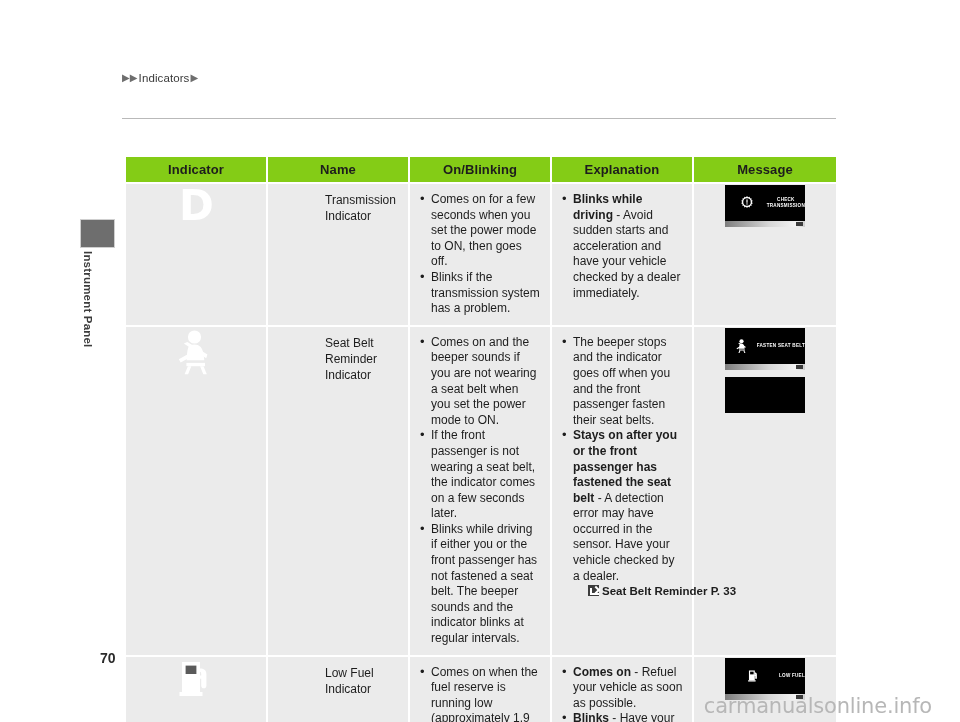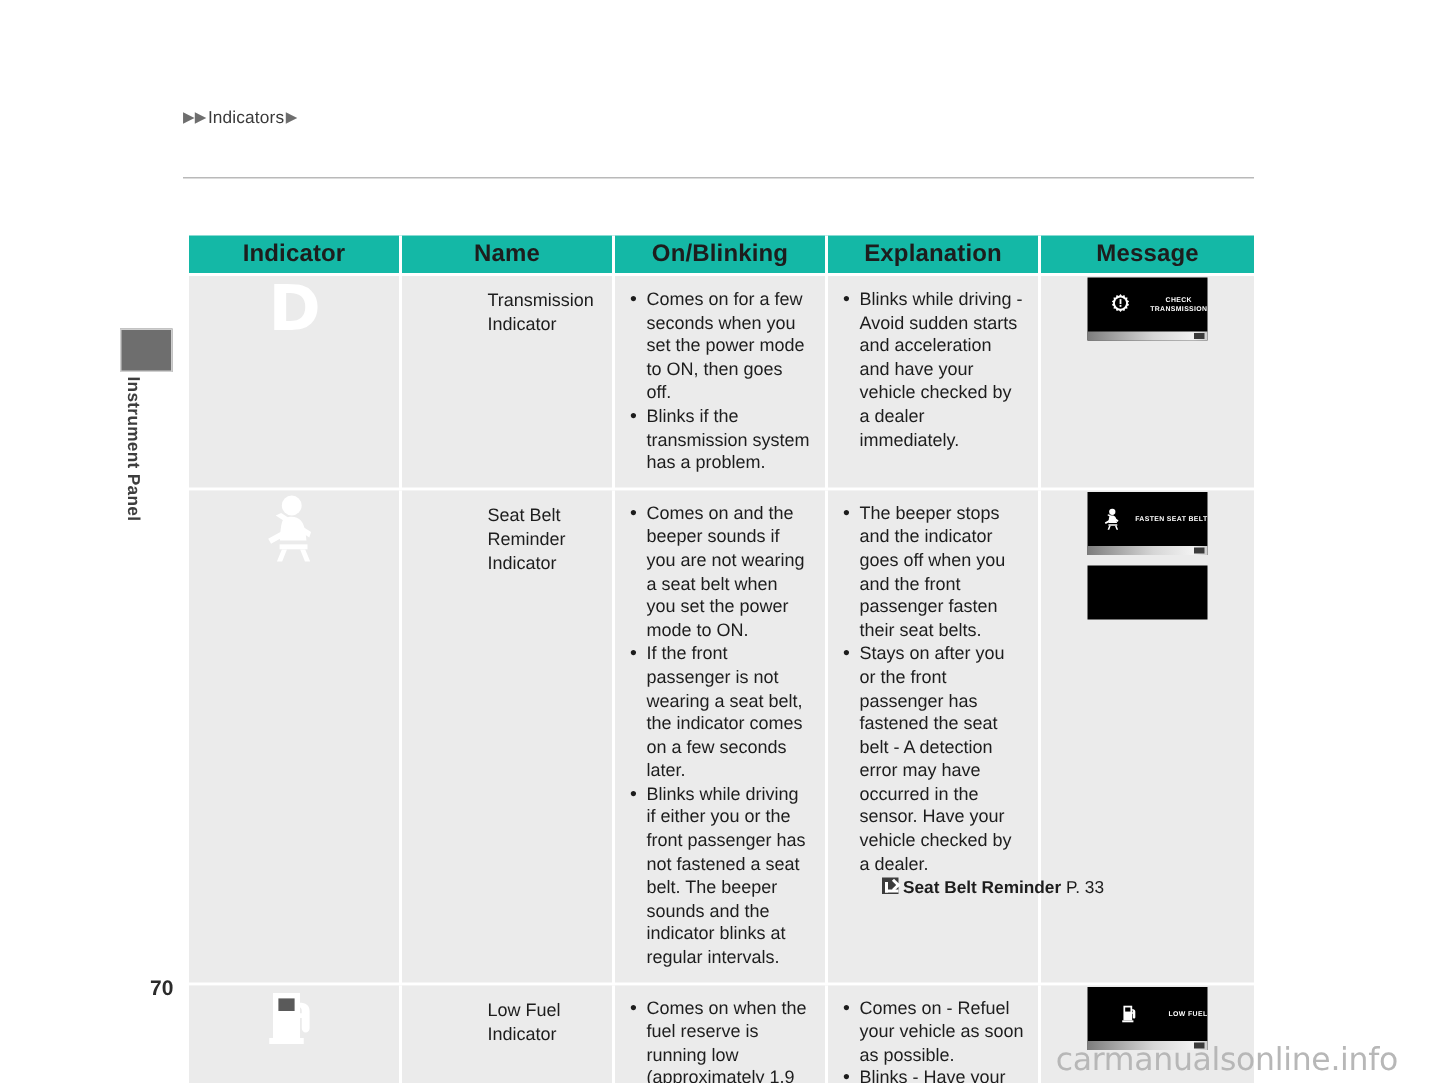--- a/index.html
+++ b/index.html
@@ -93,23 +93,23 @@
     top: 157px;
     width: 710px;
   }
   table.ind {
     border-collapse: separate;
     border-spacing: 0;
     width: 710px;
     table-layout: fixed;
   }
   table.ind th {
-    background: #14b8a6;
+    background: #84cc16;
     color: #1d1d1d;
-    font-size: 16px;
+    font-size: 13px;
     font-weight: bold;
     height: 23px;
     text-align: center;
     vertical-align: middle;
     border-right: 2px solid #ffffff;
     border-bottom: 2px solid #ffffff;
     letter-spacing: .1px;
   }
   table.ind th:last-child { border-right: none; }
 
@@ -161,21 +161,21 @@
     margin: 0 0 0 0;
   }
   ul.bl > li:before {
     content: "\2022";
     position: absolute;
     left: 0;
     top: -1px;
     font-size: 13px;
     color: #1d1d1d;
   }
-  .b { font-weight: normal; text-align: right; }
+  .b { font-weight: bold; text-align: right; }
 
   .refline {
     margin-top: 1px;
     padding-left: 26px;
     font-size: 11.5px;
     color: #1d1d1d;
     white-space: nowrap;
   }
   .refico {
     display: inline-block;
@@ -201,21 +201,21 @@
     position: absolute;
     left: 5px;
     top: 1.5px;
     width: 4px;
     height: 4px;
     border-top: 2px solid #ffffff;
     border-right: 2px solid #ffffff;
     transform: rotate(45deg);
   }
   .refname { font-weight: bold; }
-  .refpage { font-weight: normal; }
+  .refpage { font-weight: bold; }
 
   
   .glyph-d {
     font-family: "DejaVu Sans", sans-serif;
     font-size: 42px;
     font-weight: bold;
     color: #ffffff;
     line-height: 1;
     letter-spacing: -1px;
   }

